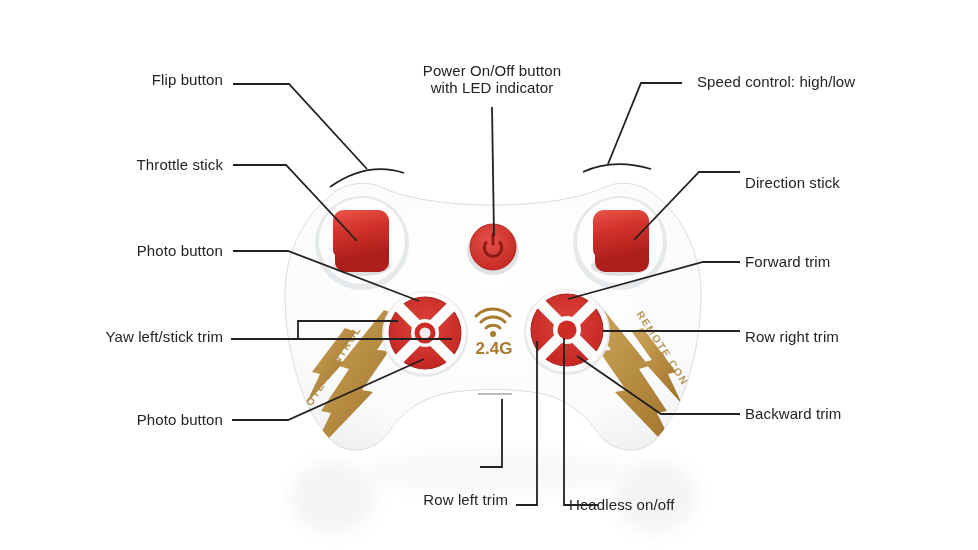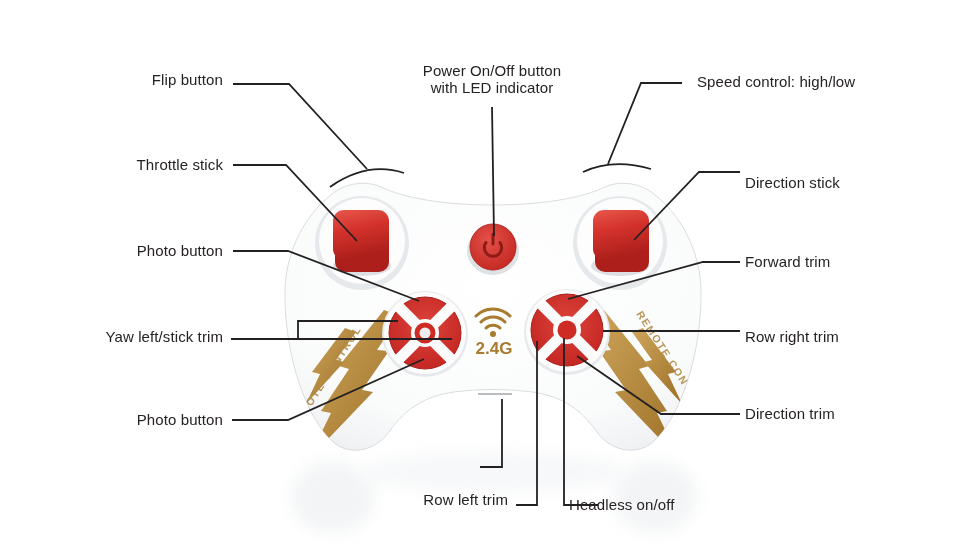--- a/index.html
+++ b/index.html
@@ -165,18 +165,18 @@
 
   <div class="lbl" style="left:697px;top:73px">Speed control: high/low</div>
 
   <div class="lbl c" style="left:412px;top:62px;width:160px">
     <span>Power On/Off button</span><br>
     <span>with LED indicator</span>
   </div>
   <div class="lbl" style="left:745px;top:174px">Direction stick</div>
   <div class="lbl" style="left:745px;top:253px">Forward trim</div>
   <div class="lbl" style="left:745px;top:328px">Row right trim</div>
-  <div class="lbl" style="left:745px;top:405px">Direction trim</div>
+  <div class="lbl" style="left:745px;top:405px">Backward trim</div>
 
   <div class="lbl r" style="right:470px;top:491px">Row left trim</div>
   <div class="lbl" style="left:569px;top:496px">Headless on/off</div>
 
 </div>
 
 </body></html>

